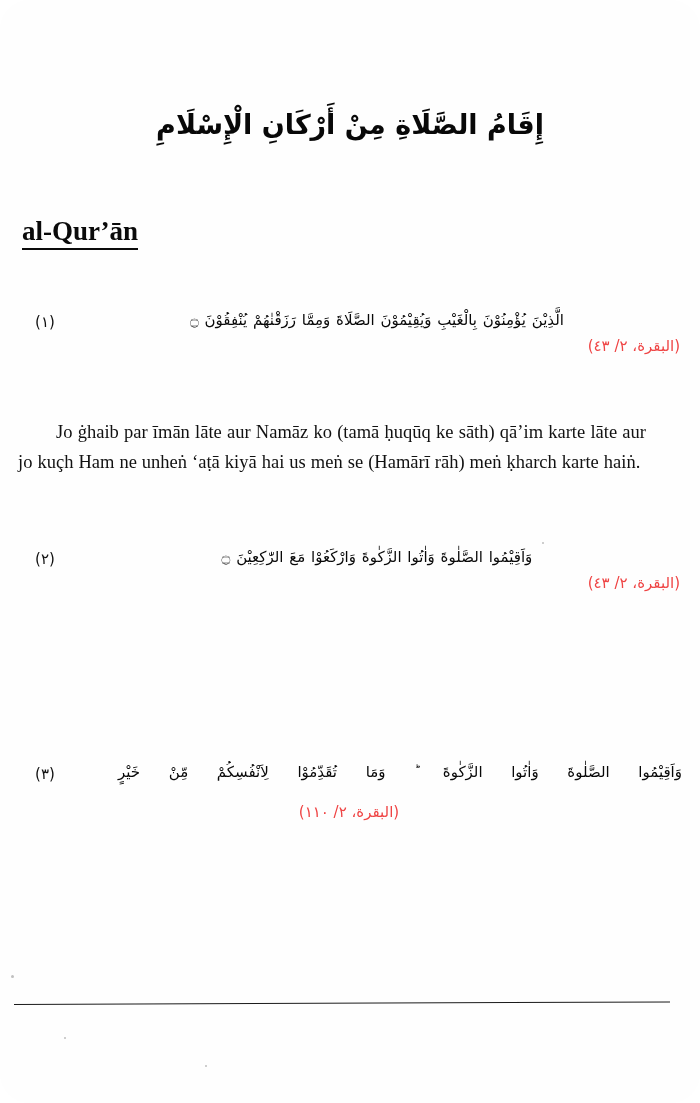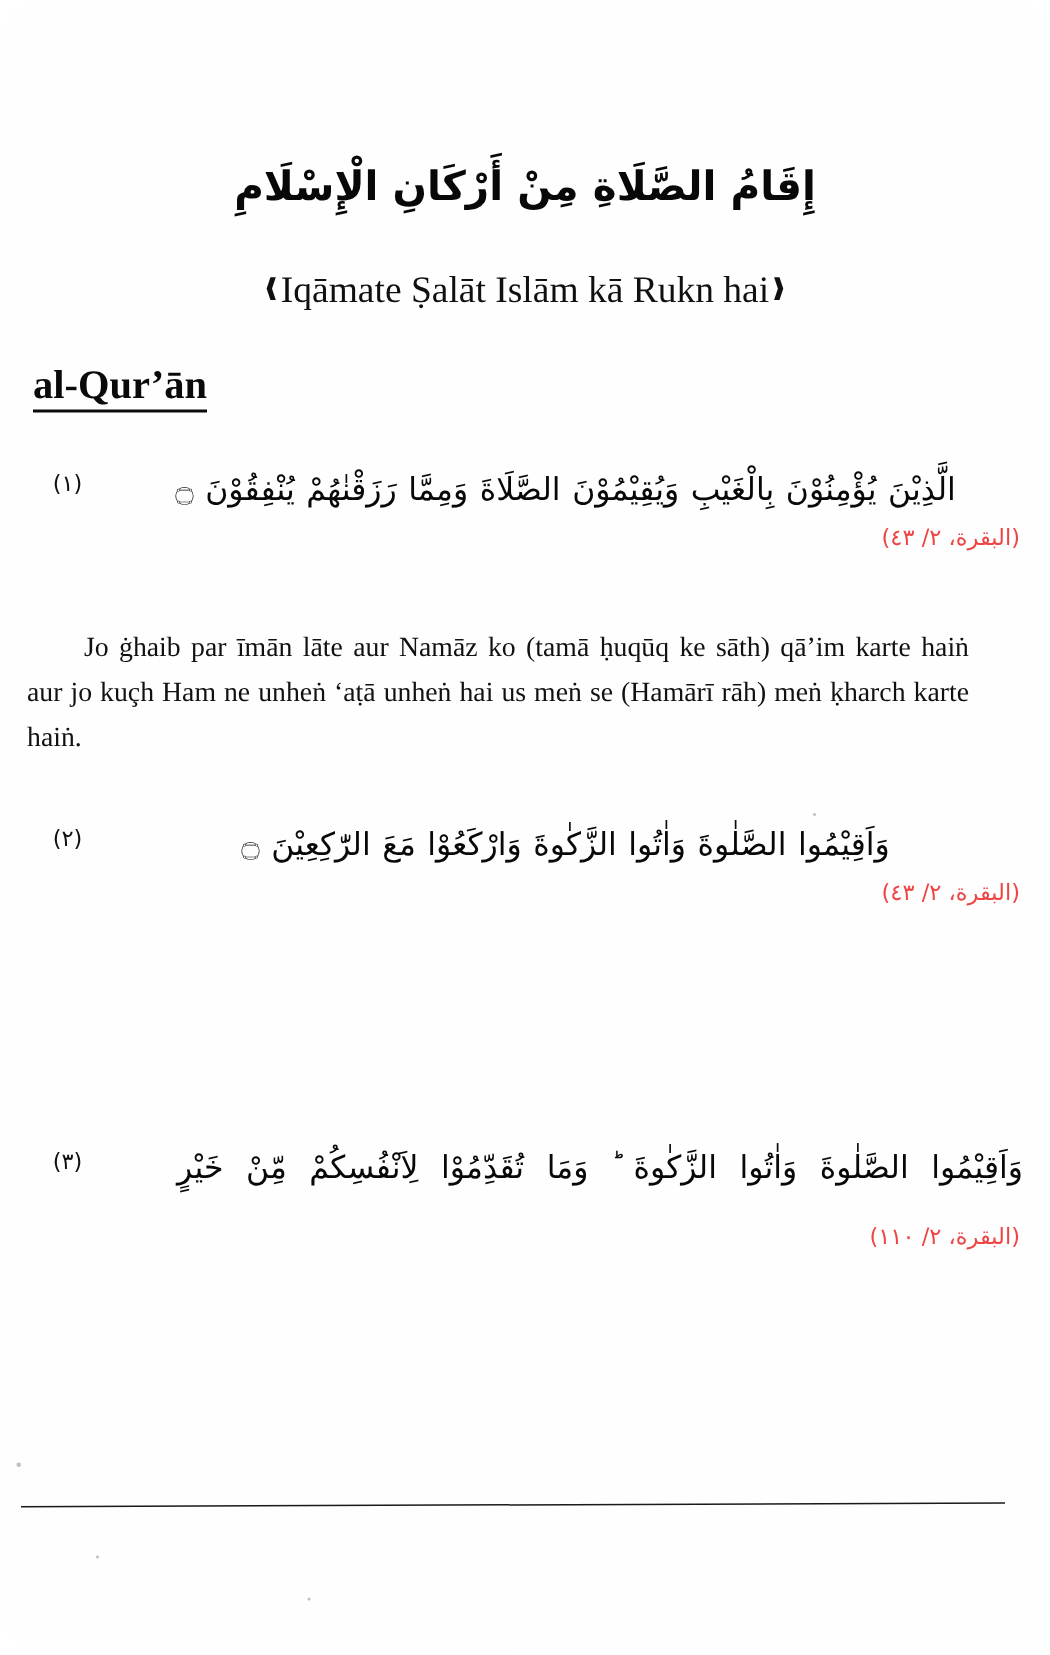--- a/index.html
+++ b/index.html
@@ -48,21 +48,21 @@
     line-height: 1.3;
     color: #101010;
   }
   .title-translit .bracket {
     font-size: 22px;
     vertical-align: 1px;
   }
 
   .section-heading {
     position: absolute;
-    top: 241px;
+    top: 216px;
     left: 22px;
     font-family: "Liberation Serif", "DejaVu Serif", serif;
     font-size: 27px;
     font-weight: 700;
     color: #0a0a0a;
     border-bottom: 2px solid #0a0a0a;
     padding-bottom: 1px;
     line-height: 1.15;
   }
 
@@ -91,42 +91,42 @@
     padding-top: 8px;
     color: #101010;
   }
 
   .verse-text {
     flex: 1 1 auto;
     direction: rtl;
     text-align: justify;
     text-align-last: center;
     font-family: "DejaVu Sans", "Liberation Sans", sans-serif;
-    font-size: 21px;
+    font-size: 15px;
     line-height: 2.0;
     color: #080808;
     word-spacing: 1px;
   }
   .verse-text.two-line {
     text-align-last: justify;
     margin-left: 46px;
   }
 
   .verse-cite {
     direction: rtl;
     text-align: right;
     font-family: "DejaVu Sans", "Liberation Sans", sans-serif;
     font-size: 15px;
     color: #ef4444;
     margin-top: 2px;
     padding-right: 2px;
   }
   .cite-left {
     direction: rtl;
-    text-align: right;
+    text-align: center;
   }
 
   
   .translit-para {
     position: absolute;
     left: 18px;
     width: 628px;
     font-family: "Liberation Serif", "DejaVu Serif", serif;
     font-size: 18.5px;
     line-height: 1.62;
@@ -155,35 +155,32 @@
     opacity: 0.55;
   }
 </style>
 </head>
 <body>
 
 <div class="page">
 
   <div class="title-arabic">إِقَامُ الصَّلَاةِ مِنْ أَرْكَانِ الْإِسْلَامِ</div>
 
-  <div class="title-translit">
-    <span class="bracket">❰</span><span>Iqāmate Ṣalāt Islām kā Rukn hai</span><span class="bracket">❱</span>
-  </div>
 
   <div class="section-heading">al-Qur’ān</div>
 
   <div class="verse-block" style="top:305px;">
     <div class="verse-row">
       <div class="verse-num">(١)</div>
       <div class="verse-text">الَّذِيْنَ يُؤْمِنُوْنَ بِالْغَيْبِ وَيُقِيْمُوْنَ الصَّلَاةَ وَمِمَّا رَزَقْنٰهُمْ يُنْفِقُوْنَ ۝</div>
     </div>
     <div class="verse-cite">(البقرة، ٢/ ٤٣)</div>
   </div>
 
-  <div class="translit-para" style="top:418px;">Jo ġhaib par īmān lāte aur Namāz ko (tamā ḥuqūq ke sāth) qā’im karte haiṅ aur jo kuçh Ham ne unheṅ ‘aṭā unheṅ hai us meṅ se (Hamārī rāh) meṅ ḳharch karte haiṅ.</div>
+  <div class="translit-para" style="top:418px;">Jo ġhaib par īmān lāte aur Namāz ko (tamā ḥuqūq ke sāth) qā’im karte lāte aur jo kuçh Ham ne unheṅ ‘aṭā kiyā hai us meṅ se (Hamārī rāh) meṅ ḳharch karte haiṅ.</div>
 
   <div class="verse-block" style="top:542px;">
     <div class="verse-row">
       <div class="verse-num">(٢)</div>
       <div class="verse-text">وَاَقِيْمُوا الصَّلٰوةَ وَاٰتُوا الزَّكٰوةَ وَارْكَعُوْا مَعَ الرّٰكِعِيْنَ ۝</div>
     </div>
     <div class="verse-cite">(البقرة، ٢/ ٤٣)</div>
   </div>
 
 

